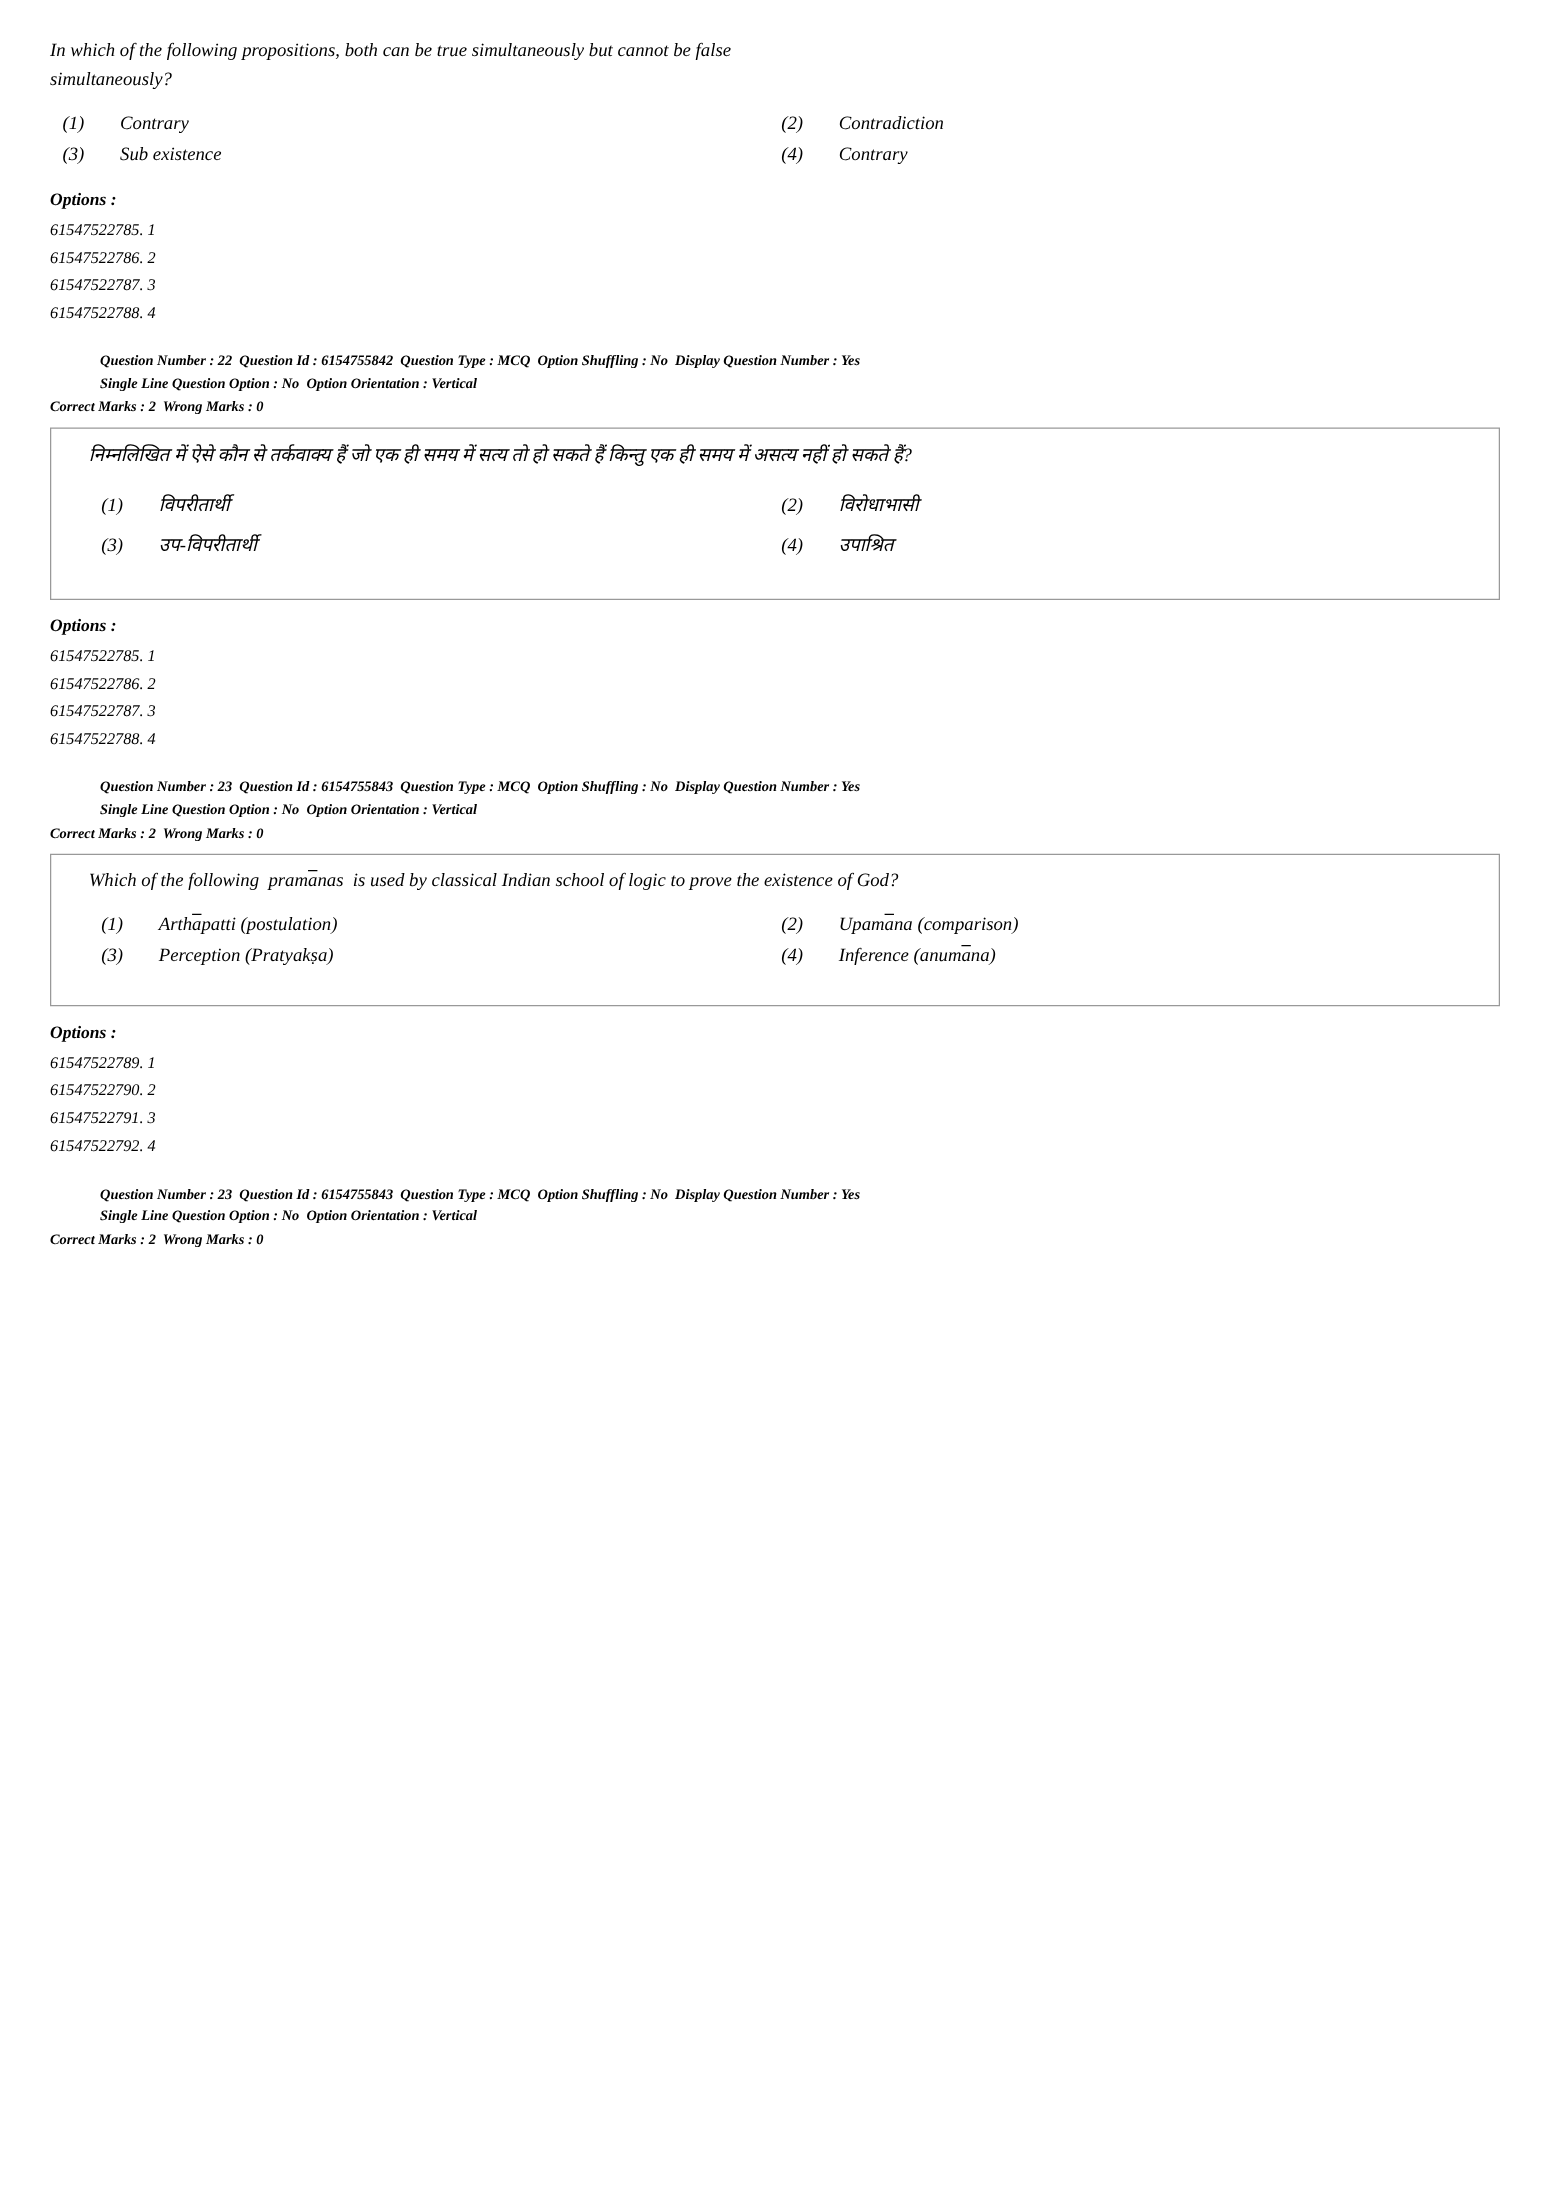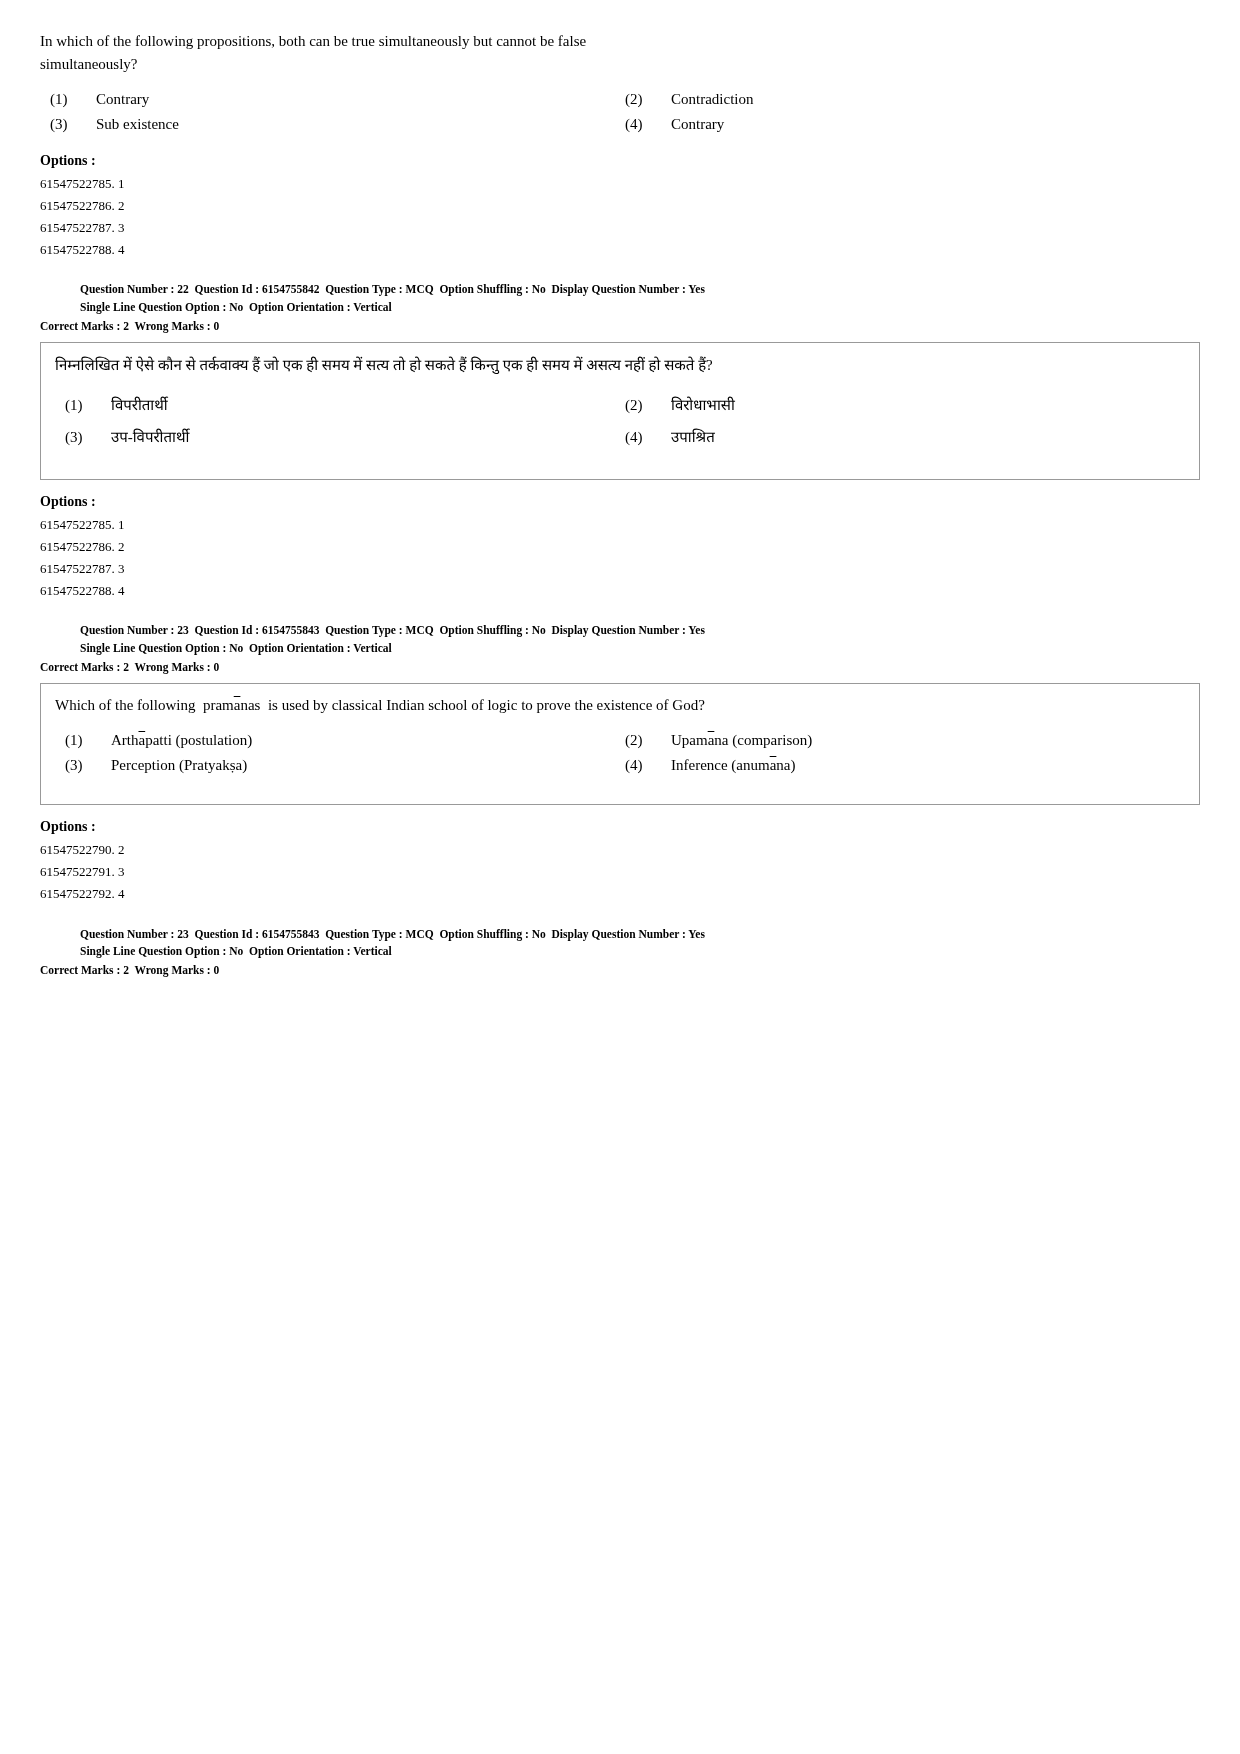--- a/index.html
+++ b/index.html
@@ -63,28 +63,29 @@
       border-top: none;
       margin-left: 40px;
     }
     .correct-marks {
       font-size: 11.5px;
       font-weight: bold;
       margin-bottom: 10px;
     }
     .question-block {
       margin-bottom: 10px;
+      font-style: italic;
     }
     .hindi-text {
       font-size: 15px;
       line-height: 1.6;
     }
     .bordered-question {
       border: 1px solid #999;
-      padding: 10px 14px;
+      padding: 10px 30px;
       margin-bottom: 14px;
     }
   </style>
 </head>
 <body>
 
 <div class="question-block">
   <div class="question-text">
     <span>In which of the following propositions, both can be true simultaneously but cannot be false</span><br>
     <span>simultaneously?</span>
@@ -189,20 +190,21 @@
       <div class="option-item">
         <span class="option-num">(4)</span>
         <span class="option-text">Inference (anum<span style="text-decoration:overline;">a</span>na)</span>
       </div>
     </div>
   </div>
 
   <div style="margin-bottom:4px;">
     <div class="options-label">Options :</div>
     <div class="option-id-list">
+      <span class="option-id-item">61547522789. 1</span>
       <span class="option-id-item">61547522790. 2</span>
       <span class="option-id-item">61547522791. 3</span>
       <span class="option-id-item">61547522792. 4</span>
     </div>
   </div>
 </div>
 
 <div class="question-block">
   <div class="question-meta">
     Question Number : 23&nbsp; Question Id : 6154755843&nbsp; Question Type : MCQ&nbsp; Option Shuffling : No&nbsp; Display Question Number : Yes<br>

